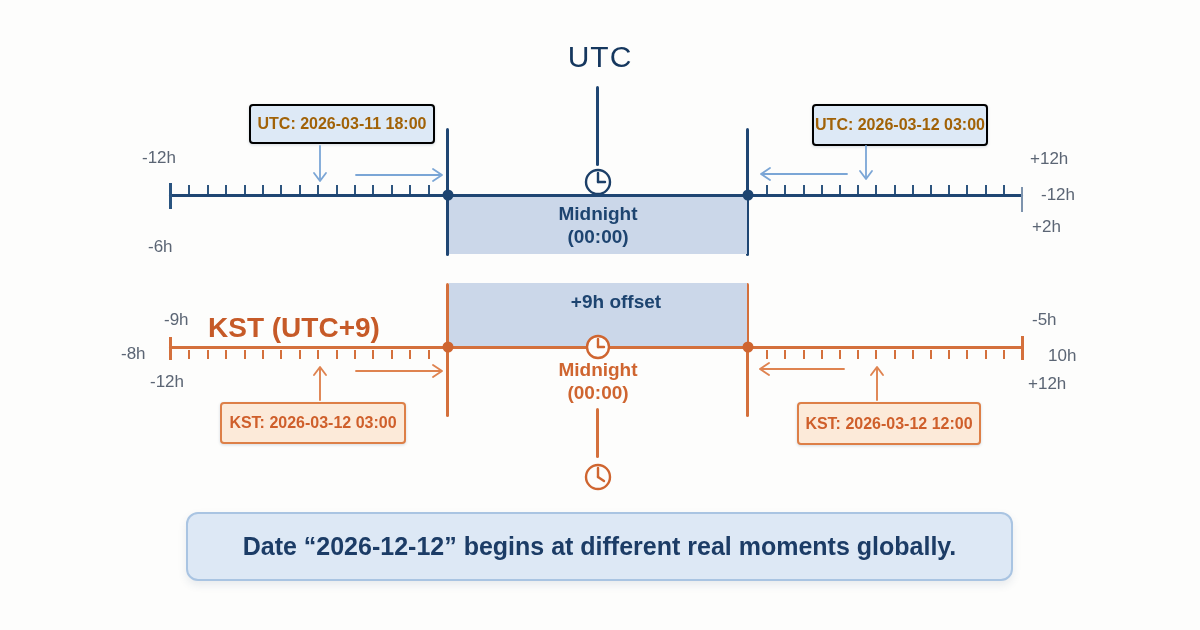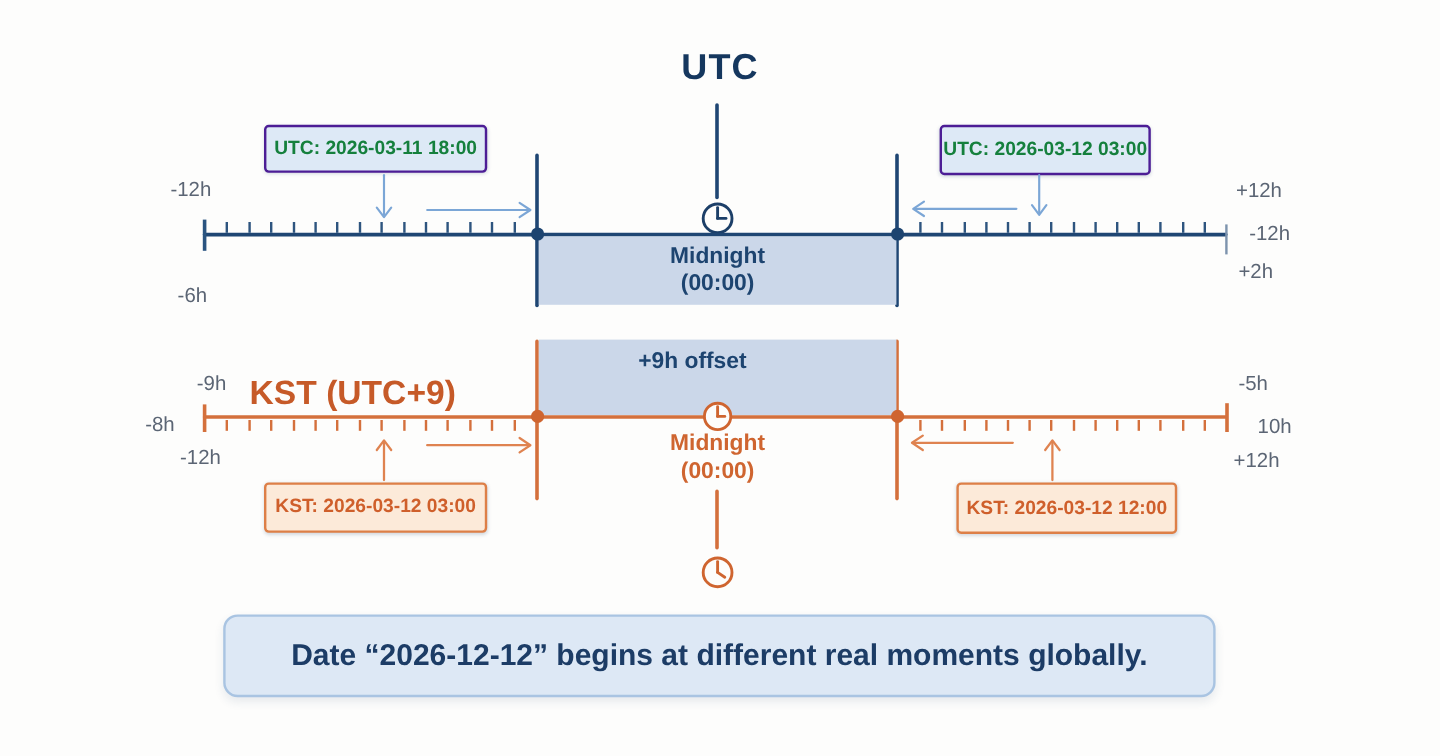--- a/index.html
+++ b/index.html
@@ -15,38 +15,38 @@
   .tick{position:absolute;width:2px;}
   .dot{position:absolute;width:11px;height:11px;border-radius:50%;transform:translate(-50%,-50%);}
   .dot-navy{background:#1d4470;}
   .dot-orange{background:#cf6530;}
   .shade{position:absolute;background:#cbd7e9;}
   .note-box{
     position:absolute;display:flex;align-items:center;justify-content:center;
     font-weight:bold;font-size:16px;border-radius:4px;white-space:nowrap;
     box-shadow:0 1px 3px rgba(30,60,100,.18);
   }
-  .note-blue{background:#dde9f6;border:2px solid #4c1d95;color:#15803d;}
+  .note-blue{background:#dde9f6;border:2px solid #000000;color:#a16207;margin-left:29px;}
   .note-orange{background:#fcead9;border:2px solid #dd7f47;color:#cf5f2b;}
   .axis-label{position:absolute;font-size:17px;color:#5b6574;font-weight:400;white-space:nowrap;}
   .title-utc{
     position:absolute;left:540px;top:40px;width:120px;text-align:center;
-    font-size:30px;font-weight:700;color:#15375e;letter-spacing:1px;
+    font-size:30px;font-weight:400;color:#15375e;letter-spacing:1px;
   }
   .title-kst{
     position:absolute;left:208px;top:312px;
     font-size:28px;font-weight:800;color:#c65a28;white-space:nowrap;
   }
   .midnight{
     position:absolute;text-align:center;font-weight:bold;font-size:19px;line-height:23px;
   }
   .midnight-navy{color:#1d4470;}
   .midnight-orange{color:#cf6530;}
   .offset-label{
-    position:absolute;left:428px;top:291px;width:298px;text-align:center;
+    position:absolute;left:467px;top:291px;width:298px;text-align:center;
     font-weight:bold;font-size:19px;color:#1d4470;
   }
   .banner{
     position:absolute;left:186px;top:512px;width:823px;height:65px;
     background:#dde8f5;border:2px solid #a9c4e2;border-radius:12px;
     box-shadow:0 4px 8px rgba(40,70,110,.10);
     display:flex;align-items:center;justify-content:center;
     font-size:25px;font-weight:800;color:#1c3c66;white-space:nowrap;
   }
   svg{position:absolute;overflow:visible;}

